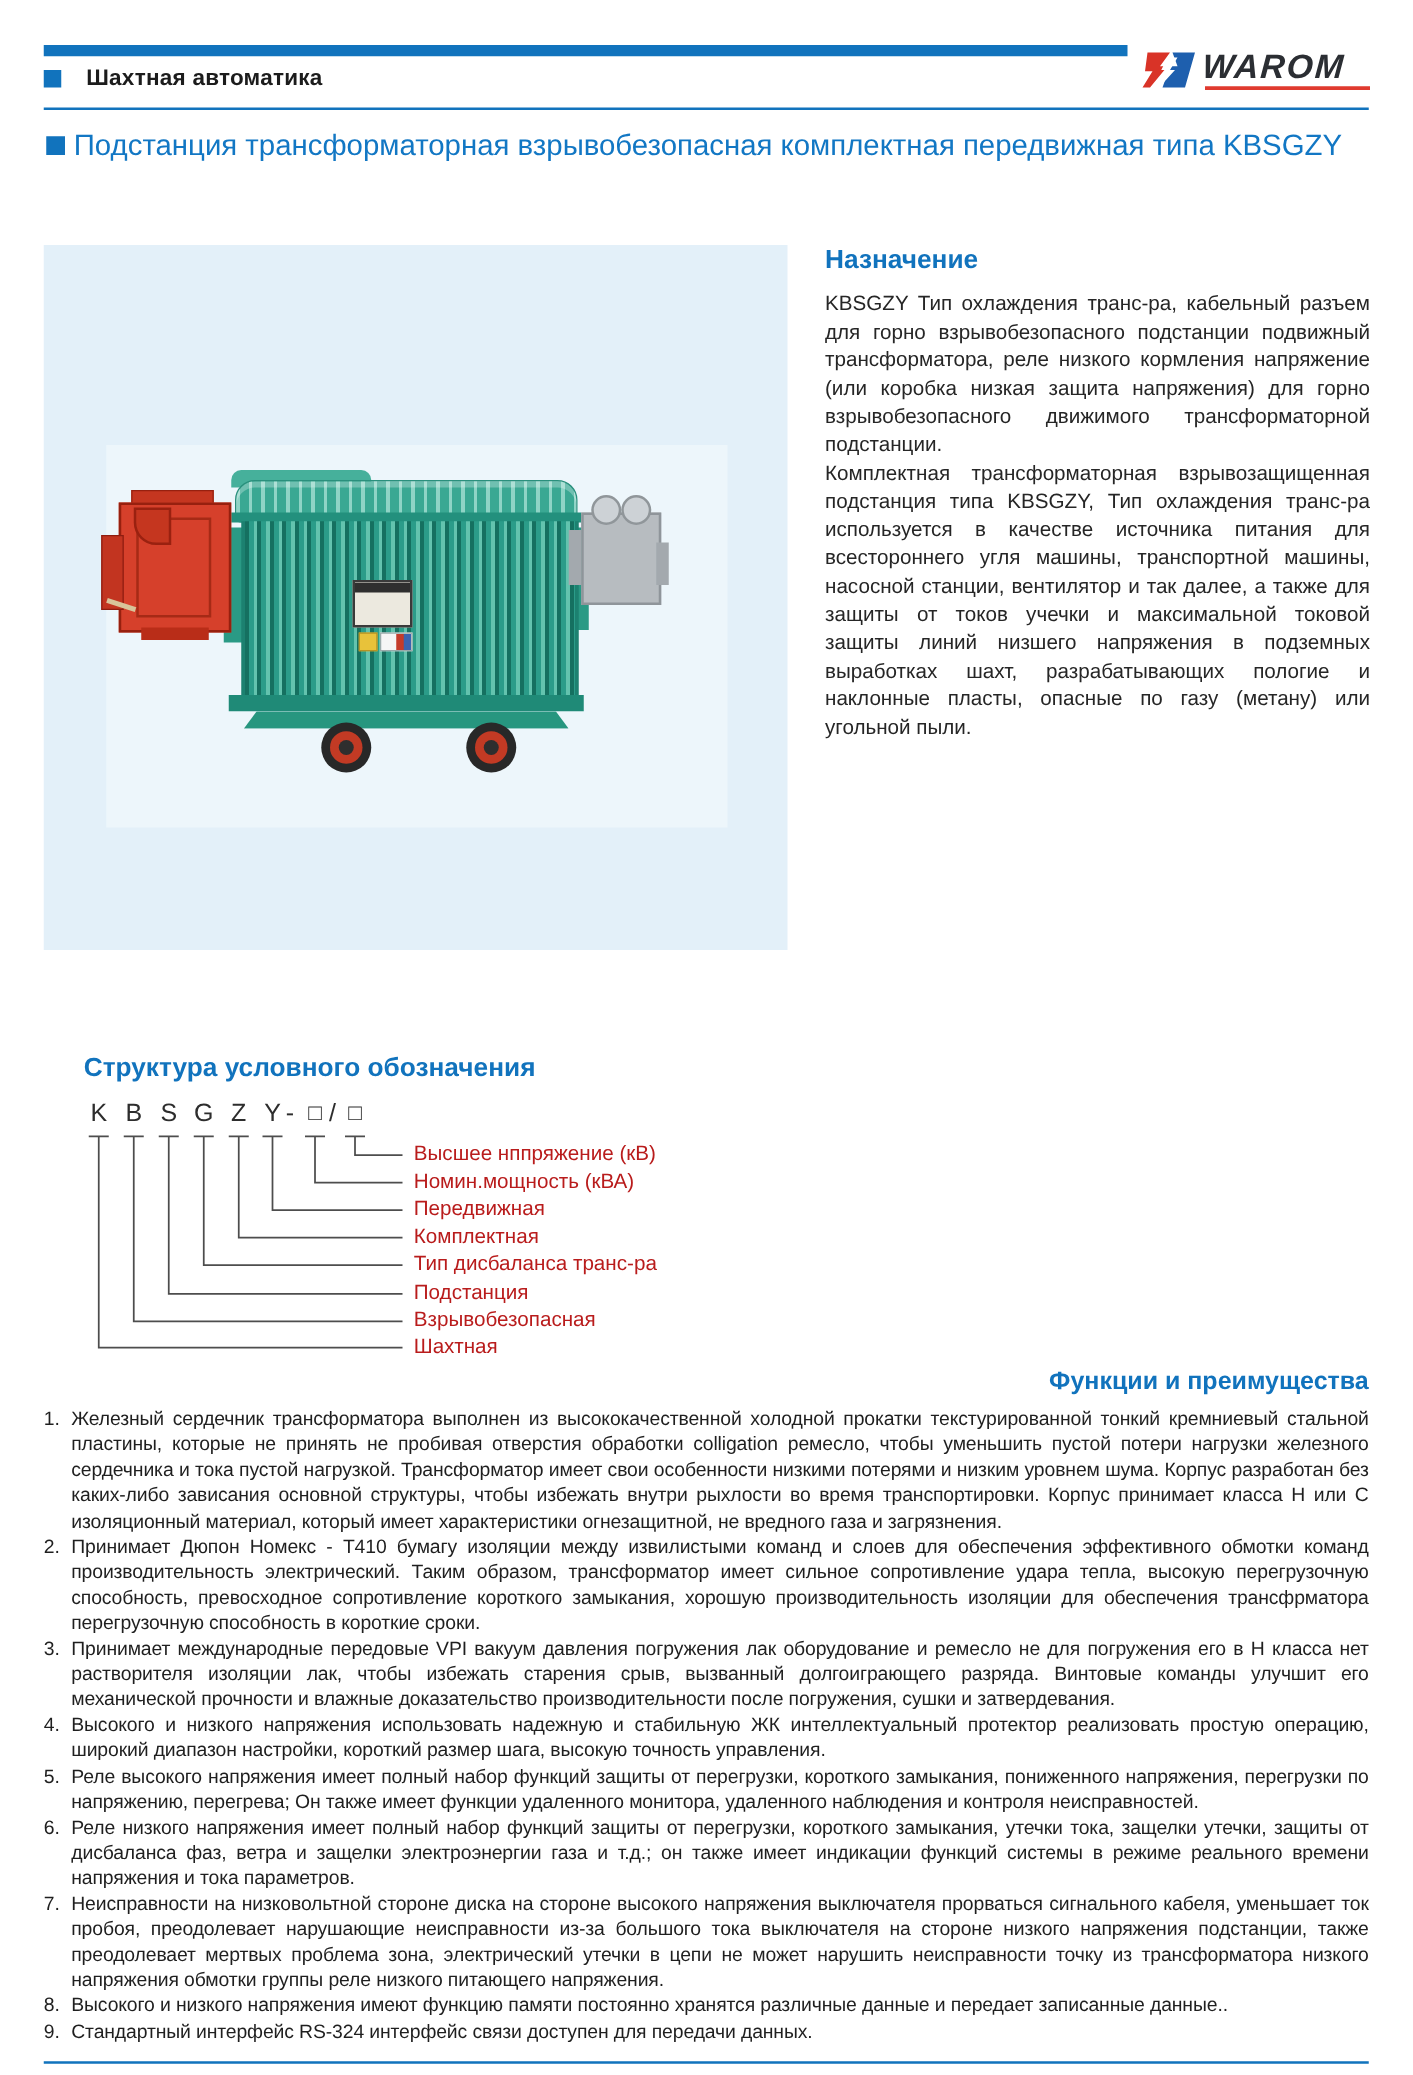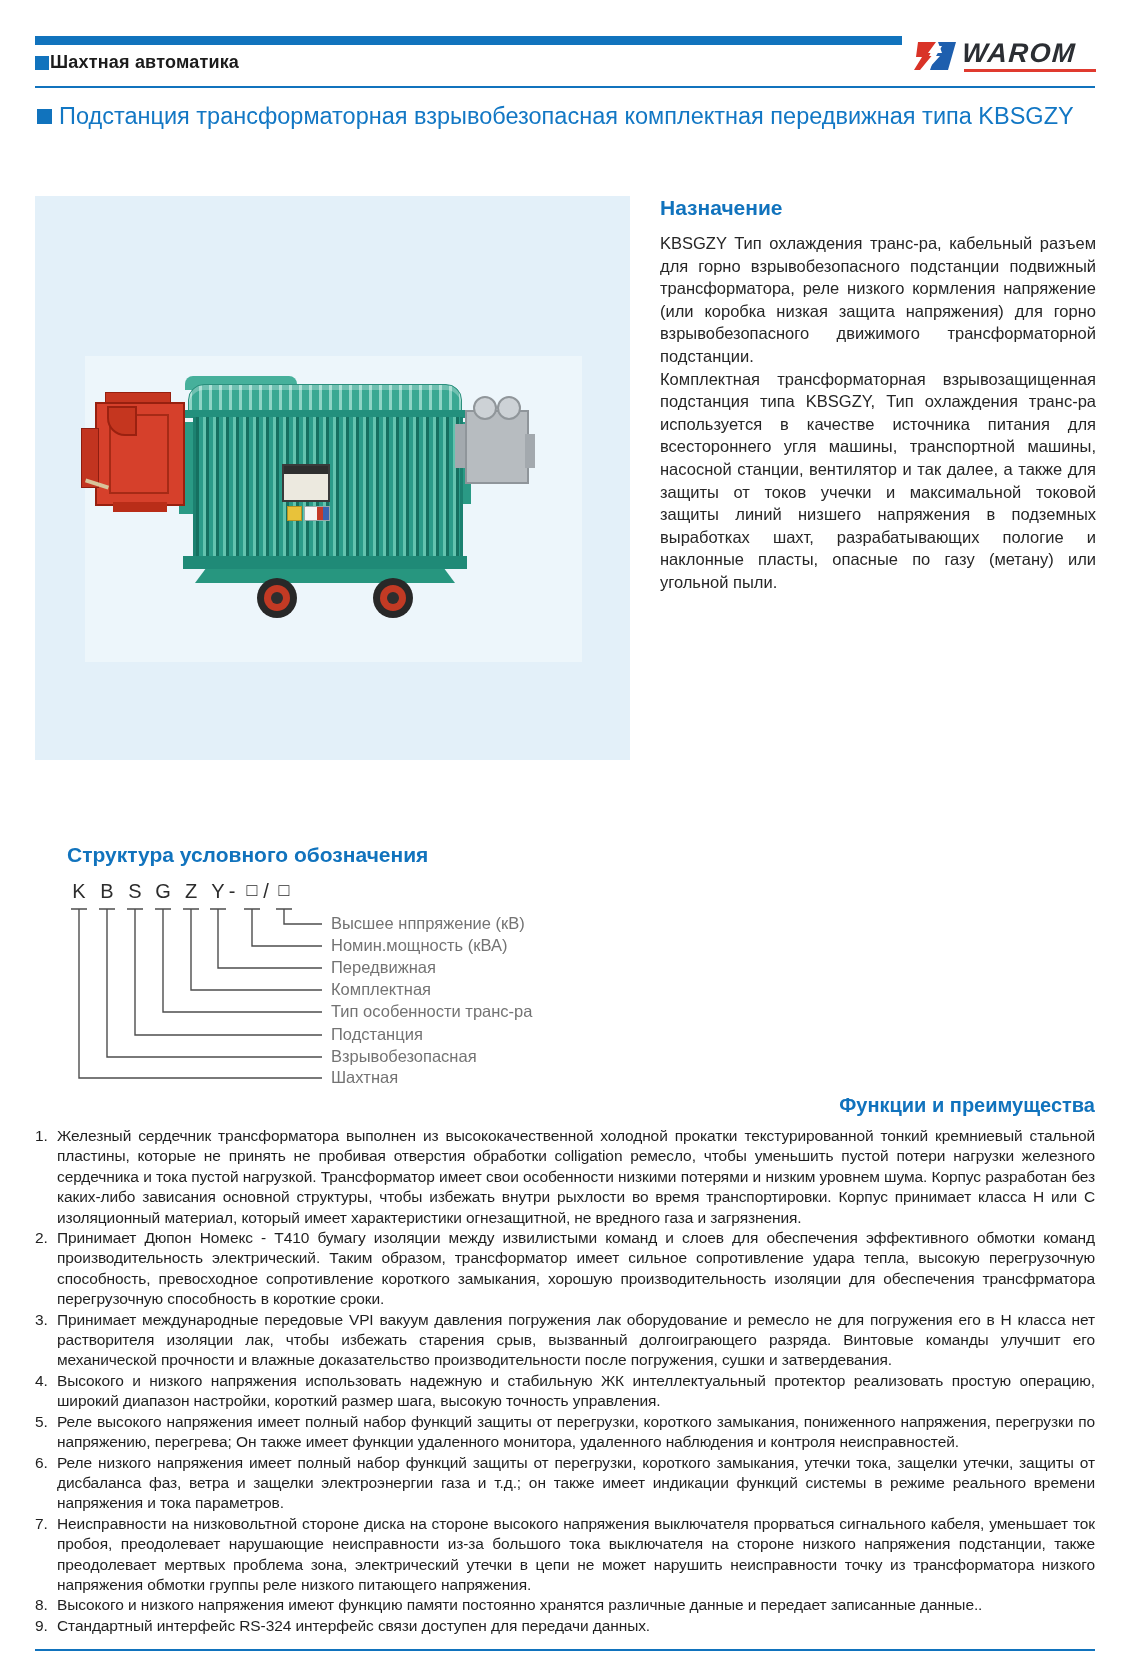--- a/index.html
+++ b/index.html
@@ -7,21 +7,21 @@
     width:1130px;height:1660px;position:relative;overflow:hidden;
     background:#ffffff;color:#222;
     font-family:"Liberation Sans","DejaVu Sans",sans-serif;
     -webkit-font-smoothing:antialiased;
   }
   .abs{position:absolute;}
 
   
   .topbar{left:35px;top:36px;width:867px;height:9px;background:#1173bd;}
   .thinline{left:35px;top:86px;width:1060px;height:2px;background:#1173bd;}
-  .section-row{left:35px;top:52px;display:flex;align-items:center;gap:1px;}
+  .section-row{left:35px;top:52px;display:flex;align-items:center;gap:20px;}
   .sq{width:14px;height:14px;background:#1173bd;flex:none;}
   .section-label{font-size:18px;font-weight:bold;color:#1c1c1c;letter-spacing:.2px;}
 
   .logo{left:912px;top:36px;width:185px;height:42px;}
   .logo-icon{position:absolute;left:0;top:4px;width:46px;height:32px;}
   .logo-text{position:absolute;left:50px;top:2px;font-size:27px;font-weight:bold;font-style:italic;
     color:#2b2e33;letter-spacing:1.5px;transform:skewX(-4deg);}
   .logo-underline{position:absolute;left:52px;top:33px;width:132px;height:3px;background:#e03a2f;}
 
   
@@ -74,21 +74,21 @@
   .purpose{left:660px;top:196px;width:436px;}
   .h-blue{color:#1173bd;font-weight:bold;font-size:21px;margin:0 0 12px 0;}
   .purpose p{margin:0;font-size:16.5px;line-height:22.6px;text-align:justify;color:#262626;}
 
   
   .desig-heading{left:35px;top:843px;width:600px;margin-left:32px;}
   .desig{left:35px;top:880px;width:1060px;height:212px;}
   .code-letter{position:absolute;top:0;width:24px;text-align:center;font-size:20px;color:#2d2d2d;}
   .code-box{font-size:18px;color:#2d2d2d;}
   .desig svg{position:absolute;left:0;top:26px;}
-  .desig-label{position:absolute;left:296px;font-size:16.5px;color:#737373;white-space:nowrap;}
+  .desig-label{position:absolute;left:296px;font-size:16.5px;color:#b91c1c;white-space:nowrap;}
 
   
   .features{left:35px;top:1094px;width:1060px;}
   .features .h-blue{font-size:20px;margin-bottom:9px;text-align:right;}
   .feat{display:flex;font-size:15.5px;line-height:20.4px;color:#1f1f1f;letter-spacing:-0.1px;}
   .feat .num{width:22px;flex:none;}
   .feat .txt{flex:1;text-align:justify;}
 
   .footline{left:35px;top:1649px;width:1060px;height:2px;background:#1173bd;}
 </style>
@@ -188,21 +188,21 @@
       <path d="M92 3 H108 M100 3 V129 H287"></path>
       <path d="M64 3 H80 M72 3 V151 H287"></path>
       <path d="M36 3 H52 M44 3 V172 H287"></path>
     </g>
   </svg>
 
   <div class="desig-label" style="top:34px">Высшее нппряжение (кВ)</div>
   <div class="desig-label" style="top:56px">Номин.мощность (кВА)</div>
   <div class="desig-label" style="top:78px">Передвижная</div>
   <div class="desig-label" style="top:100px">Комплектная</div>
-  <div class="desig-label" style="top:122px">Тип особенности транс-ра</div>
+  <div class="desig-label" style="top:122px">Тип дисбаланса транс-ра</div>
   <div class="desig-label" style="top:145px">Подстанция</div>
   <div class="desig-label" style="top:167px">Взрывобезопасная</div>
   <div class="desig-label" style="top:188px">Шахтная</div>
 </div>
 
 <div class="abs features">
   <div class="h-blue">Функции и преимущества</div>
   <div class="feat">
     <span class="num">1.</span>
     <span class="txt">Железный сердечник трансформатора выполнен из высококачественной холодной прокатки текстурированной тонкий кремниевый стальной пластины, которые не принять не пробивая отверстия обработки colligation ремесло, чтобы уменьшить пустой потери нагрузки железного сердечника и тока пустой нагрузкой. Трансформатор имеет свои особенности низкими потерями и низким уровнем шума. Корпус разработан без каких-либо зависания основной структуры, чтобы избежать внутри рыхлости во время транспортировки. Корпус принимает класса H или C изоляционный материал, который имеет характеристики огнезащитной, не вредного газа и загрязнения.</span>

